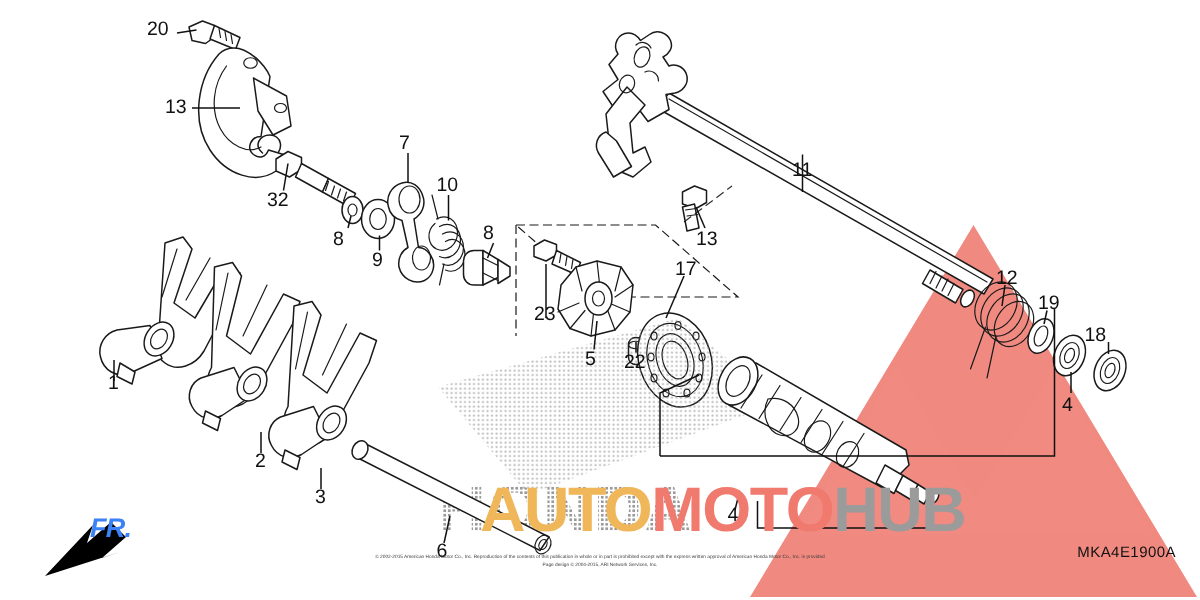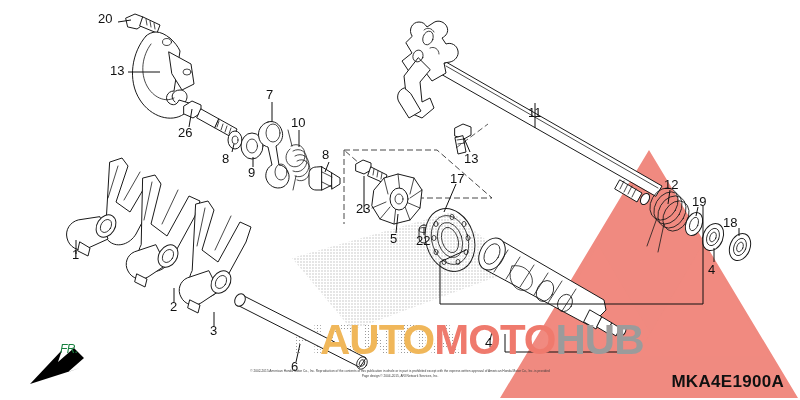--- a/index.html
+++ b/index.html
@@ -63,33 +63,33 @@
     left:215px;top:369px;
     width:370px;
     font-size:3.2px;
     line-height:1.55;
     color:#3a3a3a;
     text-align:center;
     pointer-events:none;
   }
   #partno{
     position:absolute;
-    right:16px;bottom:8px;
-    font-size:17px;
-    font-weight:700;
+    right:16px;bottom:26px;
+    font-size:10px;
+    font-weight:400;
     color:#111111;
     letter-spacing:0.3px;
   }
   #fr-label{
     position:absolute;
     left:60px;top:342px;
-    font-size:12px;
-    font-weight:400;
+    font-size:18px;
+    font-weight:700;
     font-style:italic;
-    color:#15803d;
+    color:#3b82f6;
     letter-spacing:-0.5px;
   }
 </style>
 </head>
 <body>
 
 <div id="stage">
 
   <svg id="wm-triangle" viewBox="0 0 302 252">
     <g fill="#f08a80">
@@ -348,21 +348,21 @@
       <path d="M174 302 L174 288"></path>
       <path d="M214 326 L214 312"></path>
       <path d="M296 362 L300 344"></path>
       <path d="M490 340 L492 332"></path>
     </g>
 
   </svg>
 
   <div class="lbl" style="left:98px;top:12px">20</div>
   <div class="lbl" style="left:110px;top:64px">13</div>
-  <div class="lbl" style="left:178px;top:126px">26</div>
+  <div class="lbl" style="left:178px;top:126px">32</div>
   <div class="lbl" style="left:222px;top:152px">8</div>
   <div class="lbl" style="left:248px;top:166px">9</div>
   <div class="lbl" style="left:266px;top:88px">7</div>
   <div class="lbl" style="left:291px;top:116px">10</div>
   <div class="lbl" style="left:322px;top:148px">8</div>
   <div class="lbl" style="left:356px;top:202px">23</div>
   <div class="lbl" style="left:390px;top:232px">5</div>
   <div class="lbl" style="left:416px;top:234px">22</div>
   <div class="lbl" style="left:450px;top:172px">17</div>
   <div class="lbl" style="left:464px;top:152px">13</div>

